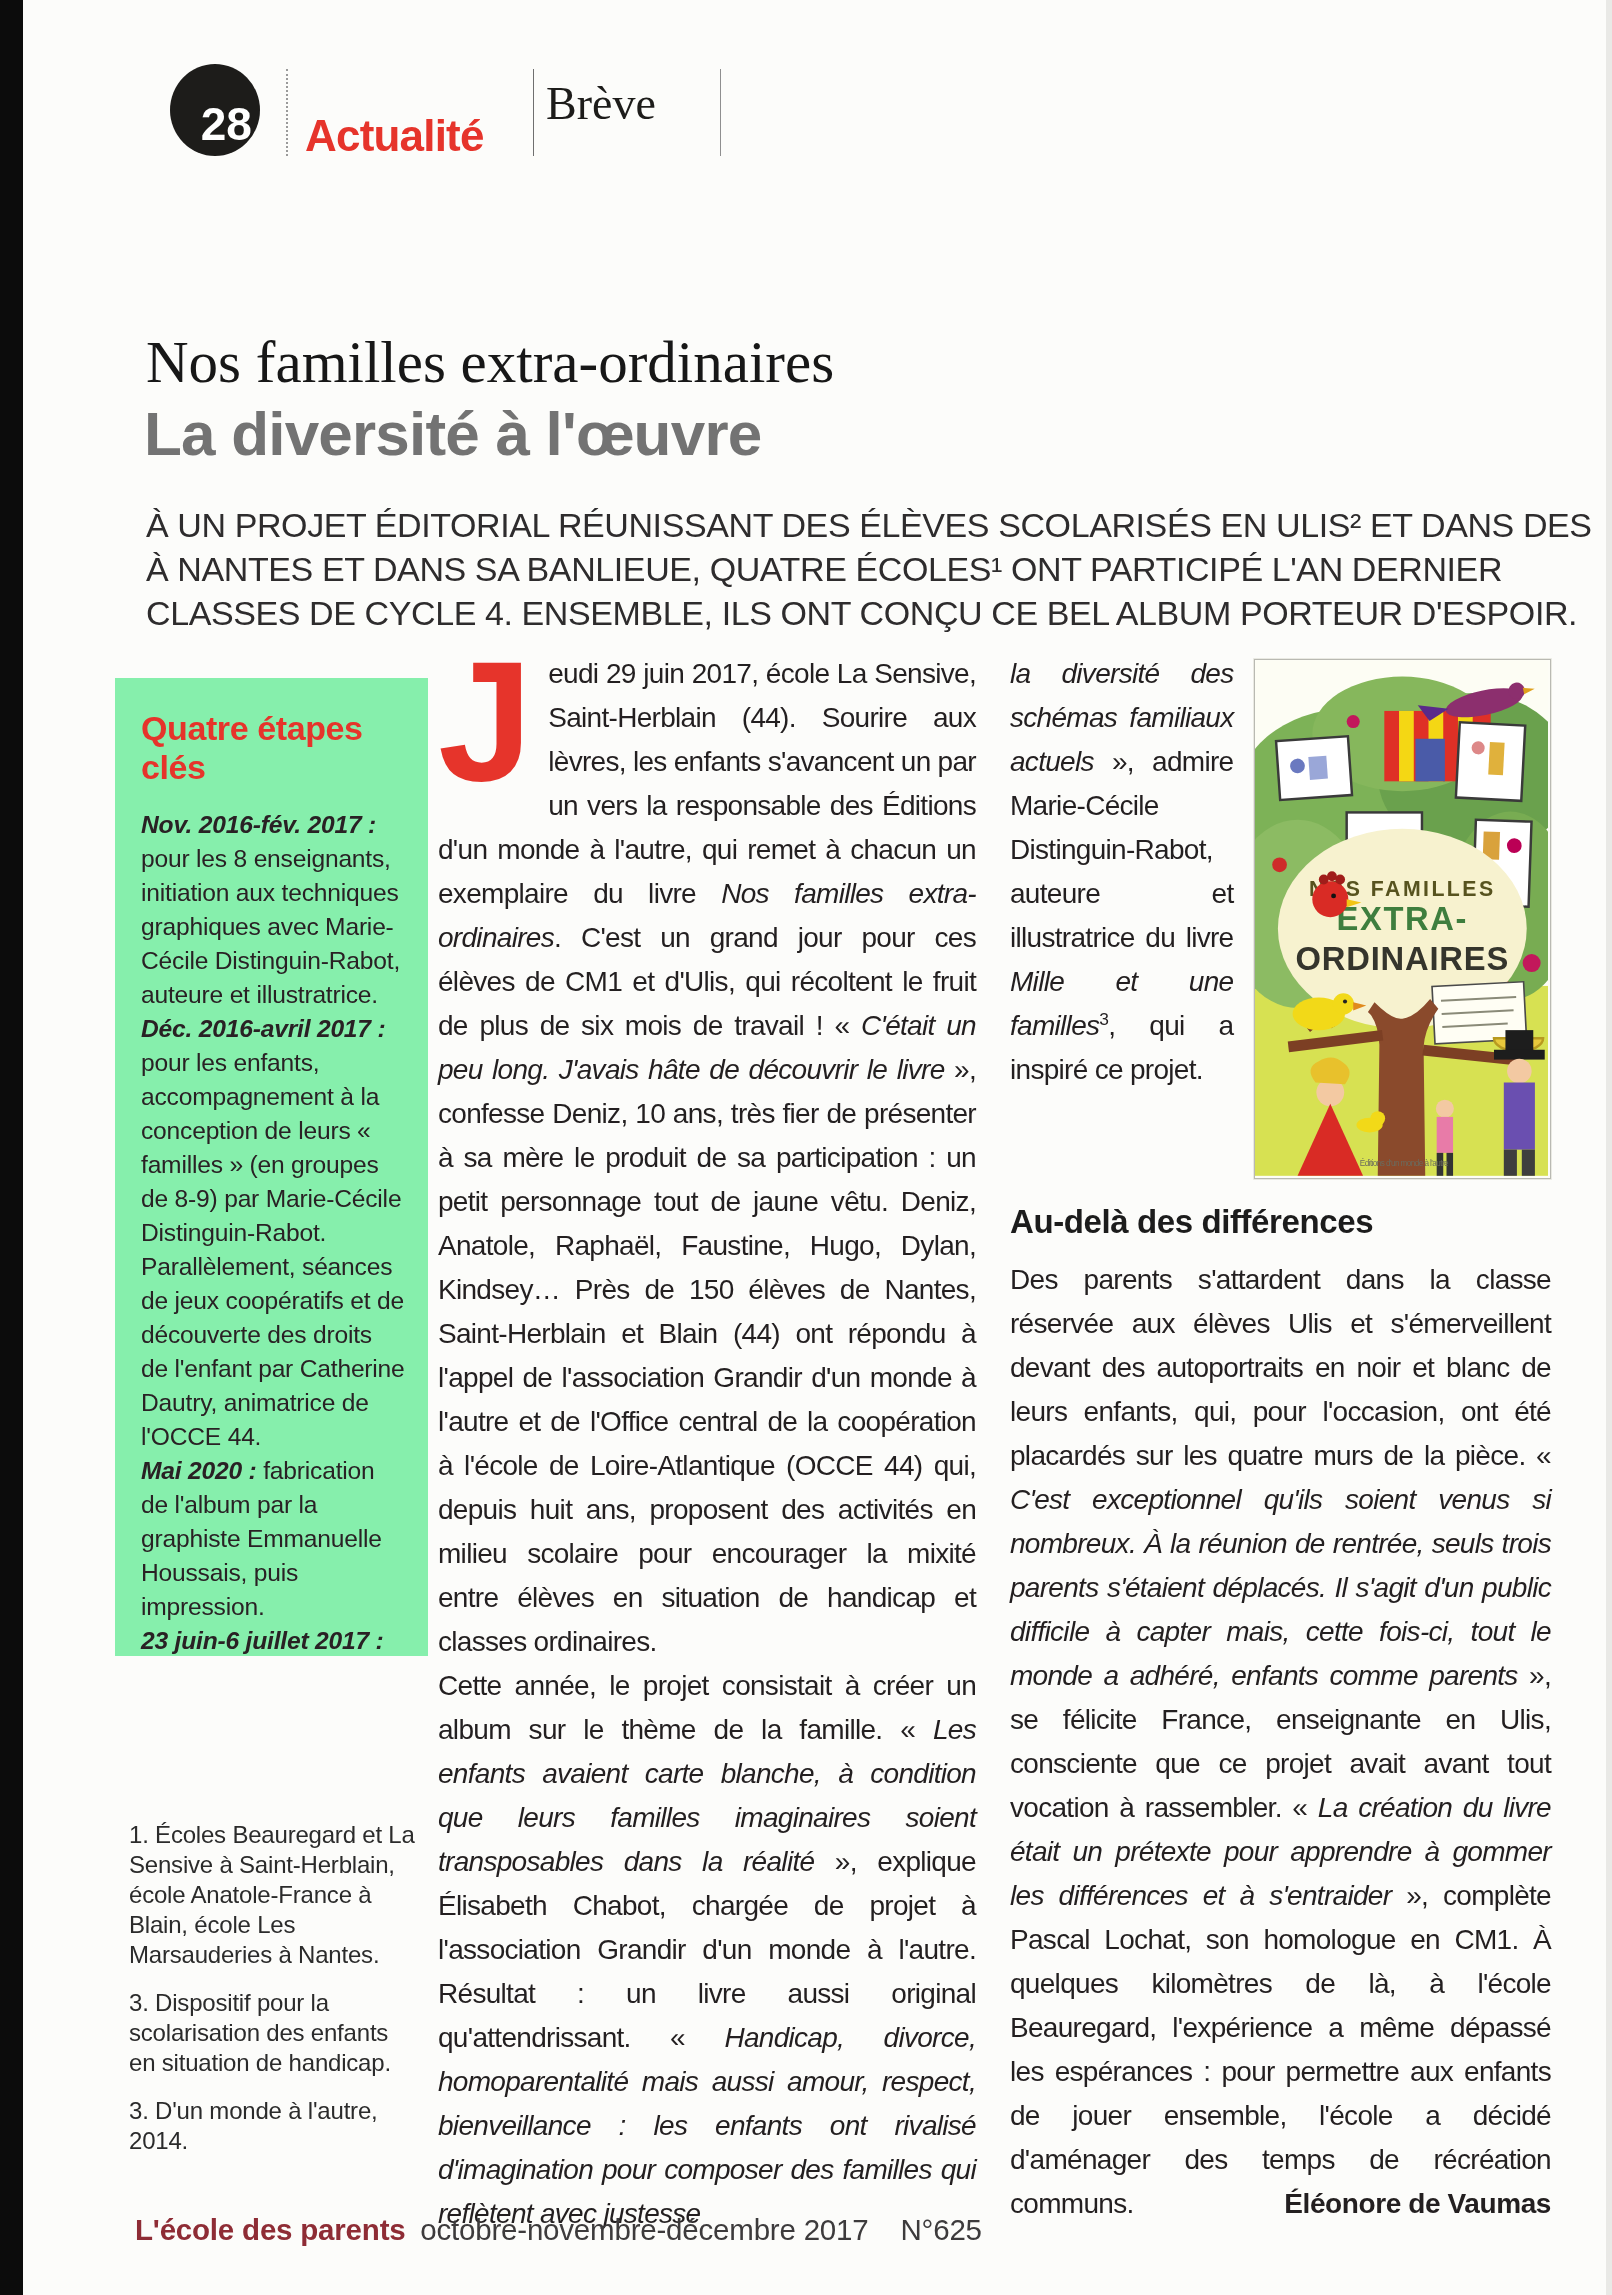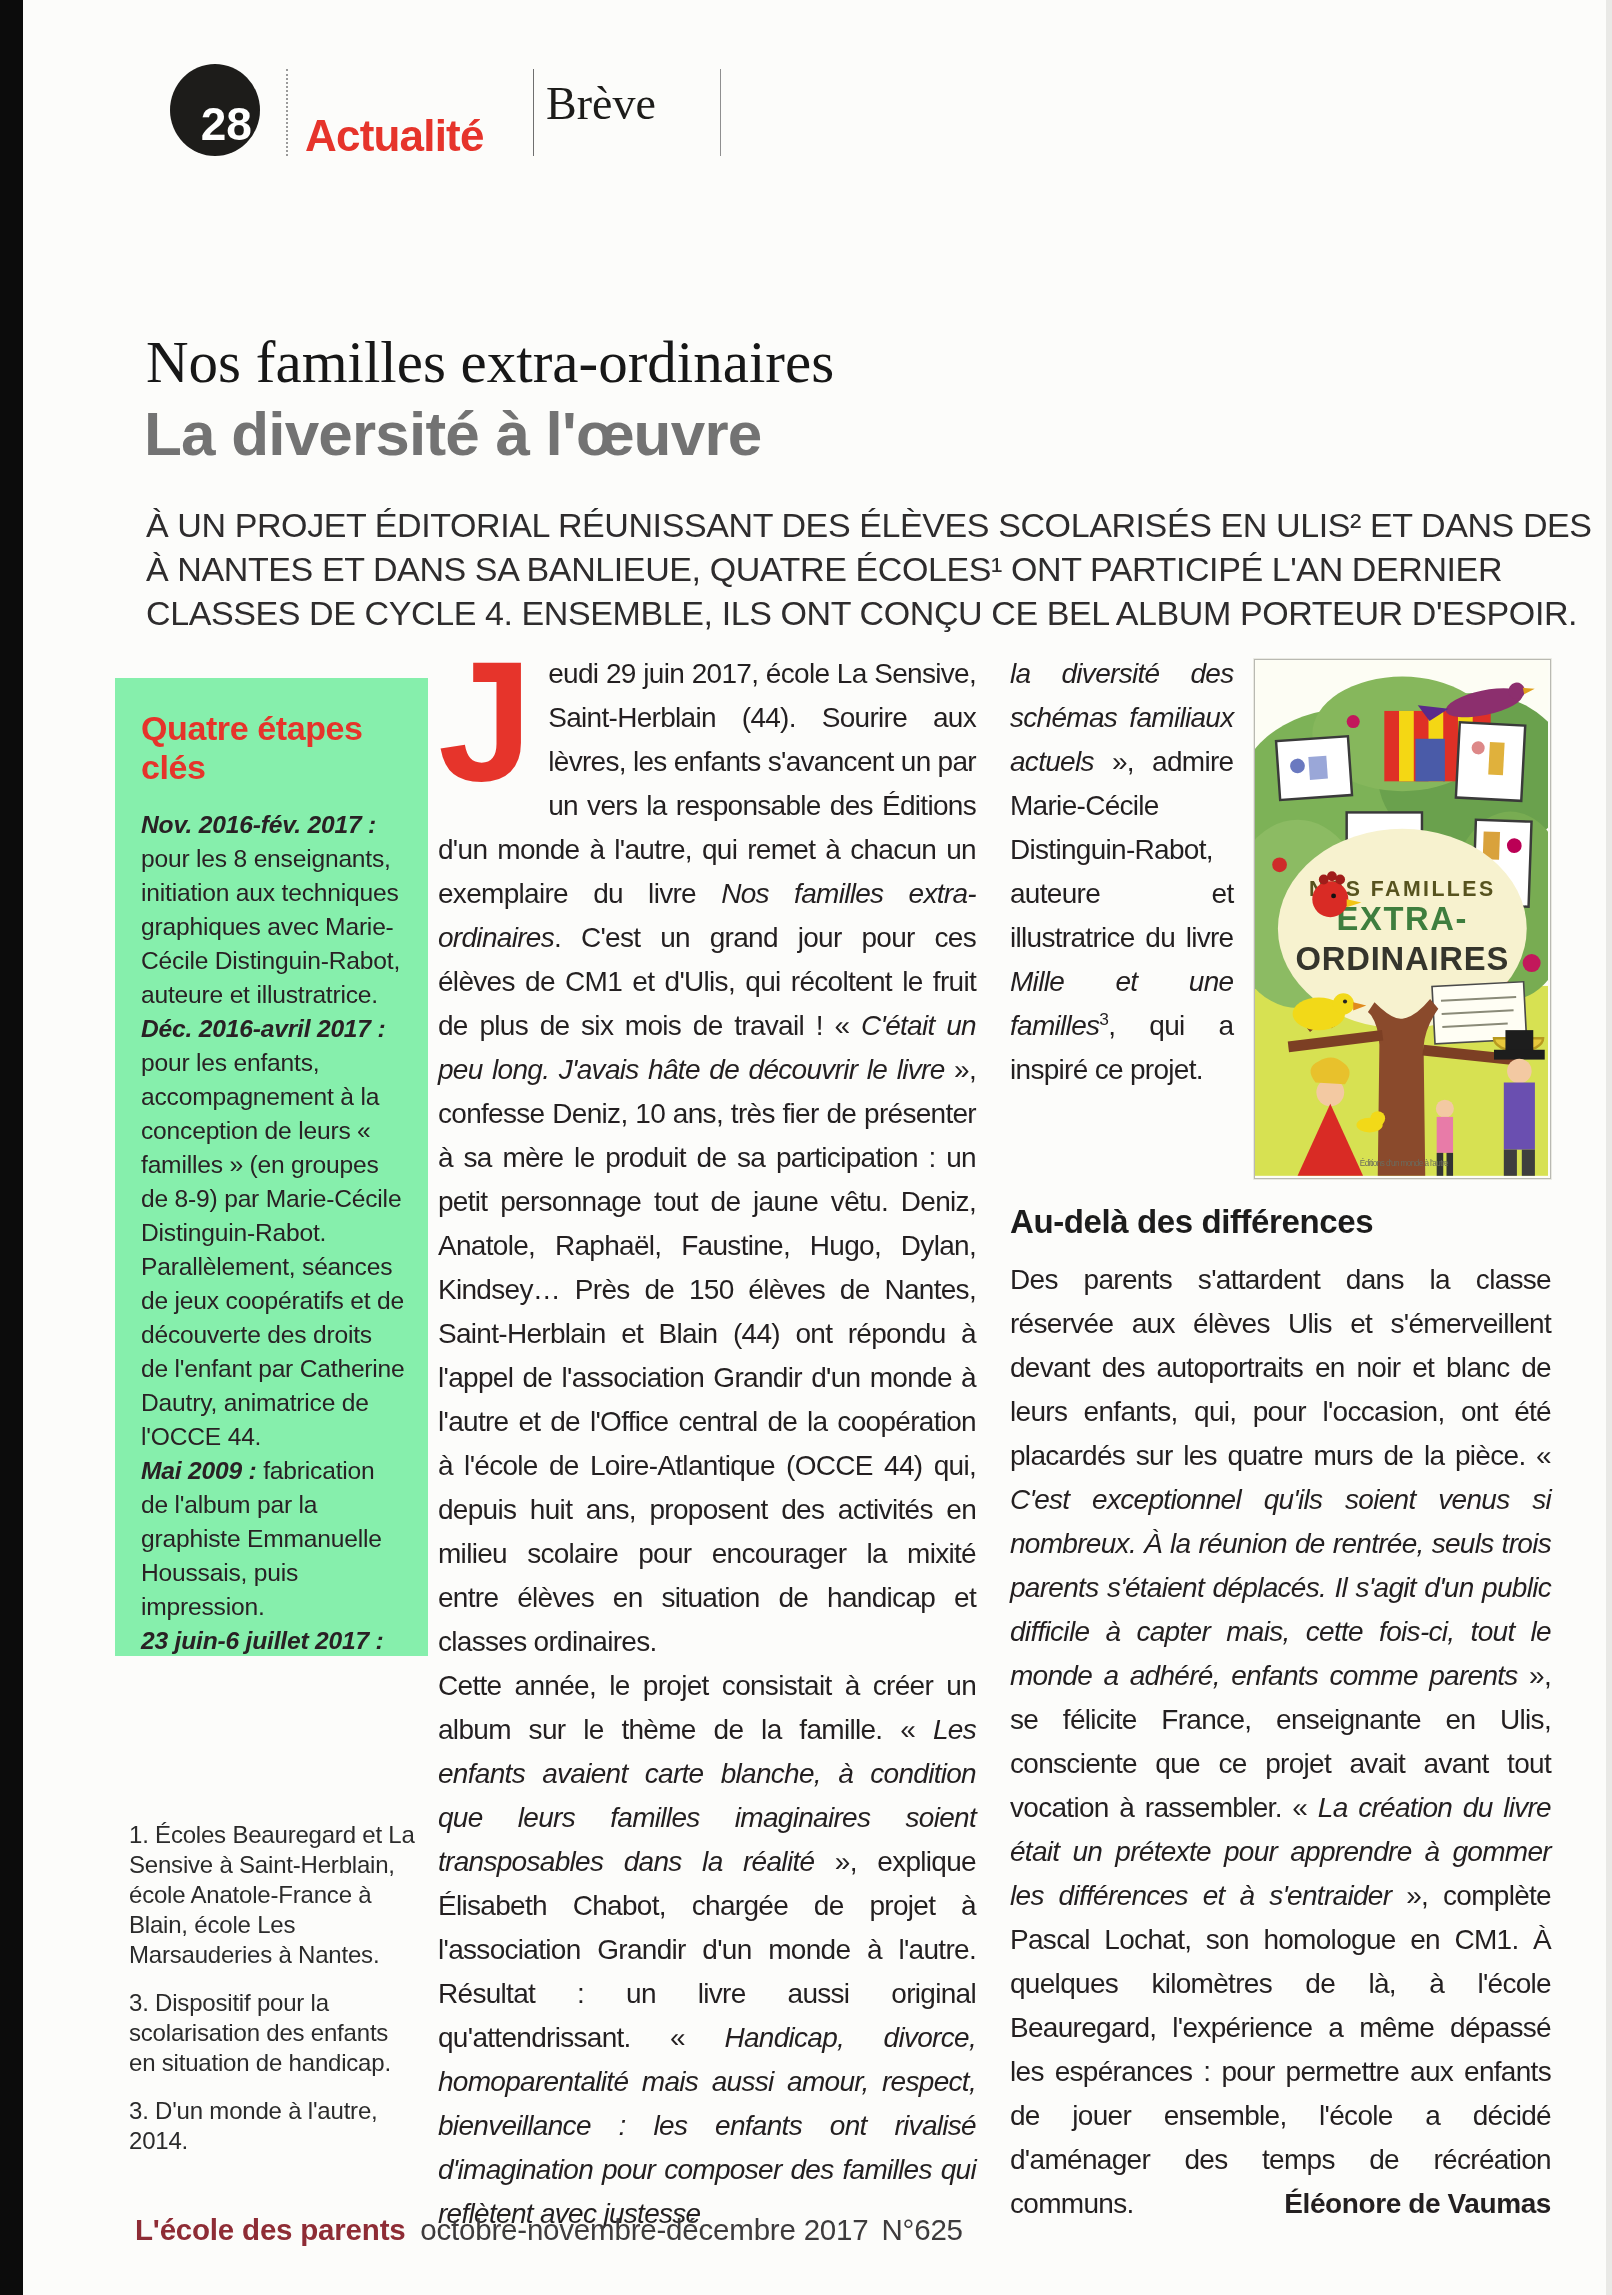--- a/index.html
+++ b/index.html
@@ -57,21 +57,21 @@
   .author{text-align:right;font-weight:700;margin-top:-44px;letter-spacing:-0.4px;}
 
   
   .book{float:right;width:295px;height:518px;margin:6.6px 0 21px 20.5px;
     border:0.8px solid #b9b9b2;box-shadow:0 0 0 0.8px #e4e4dd;background:#fdfdf6;}
 
   
   .footer{left:135px;top:2213px;font-size:29.5px;letter-spacing:-0.2px;}
   .footer .mag{font-weight:700;color:#8e2c35;}
   .footer .iss{color:#3d3b3c;margin-left:14.8px;}
-  .footer .num{color:#3d3b3c;margin-left:13px;text-align:right;}
+  .footer .num{color:#3d3b3c;margin-left:32px;text-align:right;}
 </style>
 </head>
 <body>
 
 <div class="page">
 
   <div class="abs edge-left"></div>
   <div class="abs edge-right"></div>
 
   <div class="abs page-badge">
@@ -88,21 +88,21 @@
   <div class="abs standfirst">
     <div>À UN PROJET ÉDITORIAL RÉUNISSANT DES ÉLÈVES SCOLARISÉS EN ULIS² ET DANS DES</div>
     <div>À NANTES ET DANS SA BANLIEUE, QUATRE ÉCOLES¹ ONT PARTICIPÉ L'AN DERNIER</div>
     <div>CLASSES DE CYCLE 4. ENSEMBLE, ILS ONT CONÇU CE BEL ALBUM PORTEUR D'ESPOIR.</div>
   </div>
 
   <div class="abs sidebar">
     <div class="sidebar-title">Quatre étapes clés</div>
     <div class="sidebar-entry"><span class="date">Nov. 2016-fév. 2017 :</span><span> pour les 8 enseignants, initiation aux techniques graphiques avec Marie-Cécile Distinguin-Rabot, auteure et illustratrice.</span></div>
     <div class="sidebar-entry"><span class="date">Déc. 2016-avril 2017 :</span><span> pour les enfants, accompagnement à la conception de leurs « familles » (en groupes de 8-9) par Marie-Cécile Distinguin-Rabot. Parallèlement, séances de jeux coopératifs et de découverte des droits de l'enfant par Catherine Dautry, animatrice de l'OCCE 44.</span></div>
-    <div class="sidebar-entry"><span class="date">Mai 2009 :</span><span> fabrication de l'album par la graphiste Emmanuelle Houssais, puis impression.</span></div>
+    <div class="sidebar-entry"><span class="date">Mai 2020 :</span><span> fabrication de l'album par la graphiste Emmanuelle Houssais, puis impression.</span></div>
     <div class="sidebar-entry"><span class="date">23 juin-6 juillet 2017 :</span><span> remise du livre dans les quatre écoles participantes.</span></div>
   </div>
 
   <div class="abs footnotes">
     <div class="fn">1. Écoles Beauregard et La Sensive à Saint-Herblain, école Anatole-France à Blain, école Les Marsauderies à Nantes.</div>
     <div class="fn">3. Dispositif pour la scolarisation des enfants en situation de handicap.</div>
     <div class="fn">3. D'un monde à l'autre, 2014.</div>
   </div>
 
   <div class="abs col col1">

